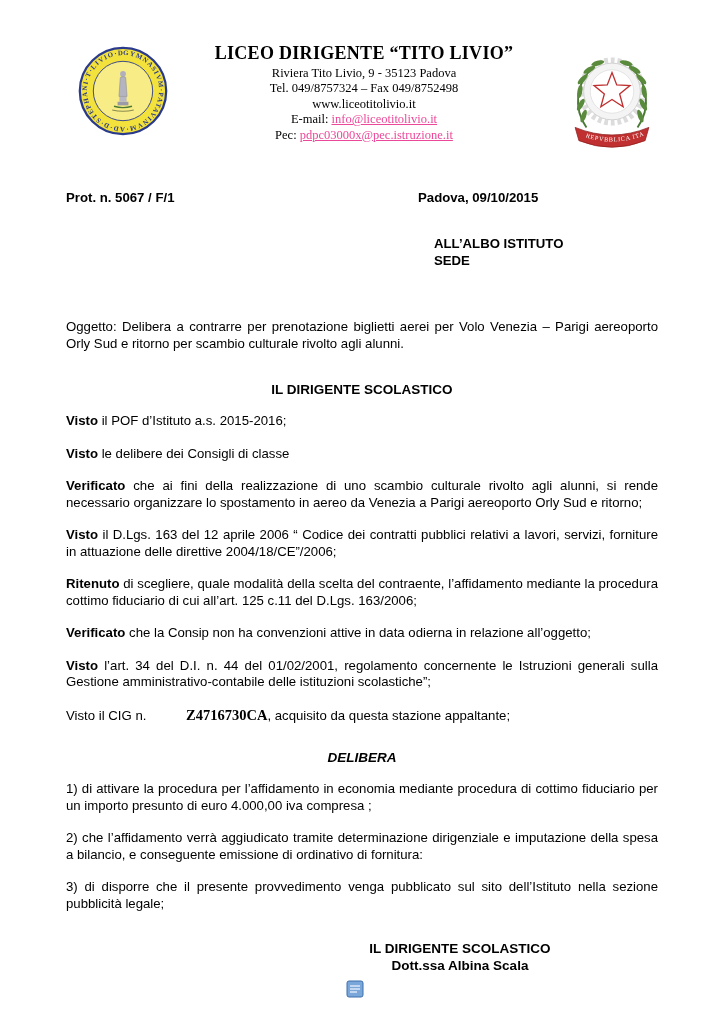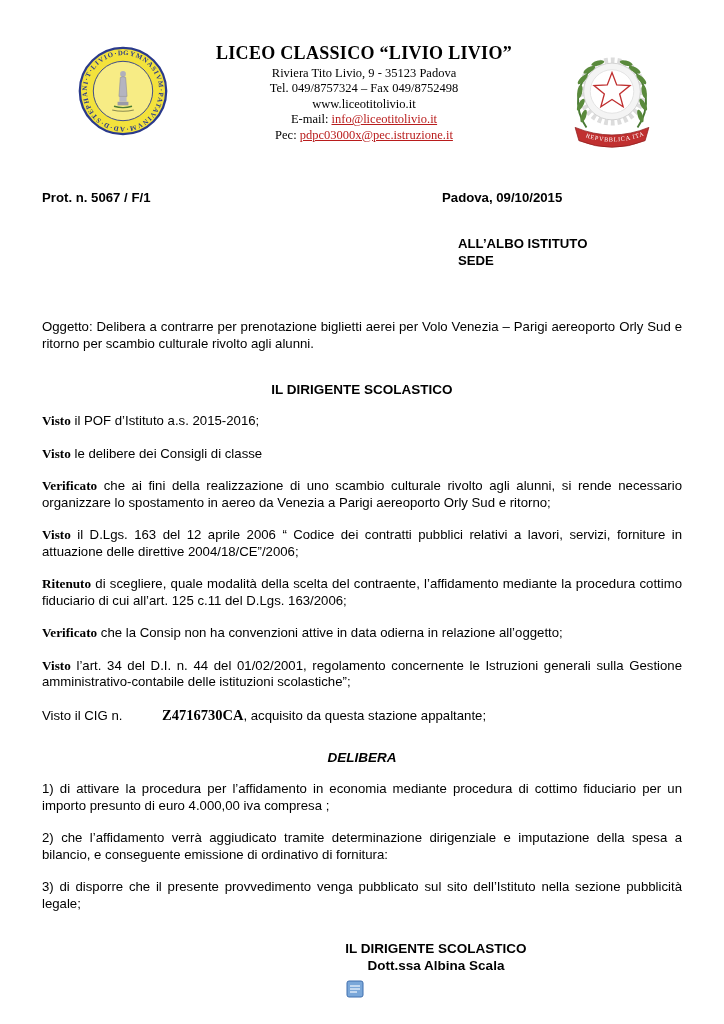--- a/index.html
+++ b/index.html
@@ -5,58 +5,58 @@
   html,body{margin:0;padding:0;background:#ffffff;}
   .page{
     position:relative;
     width:724px;height:1024px;
     margin:0 auto;
     background:#ffffff;
     color:#000;
     font-family:"Liberation Sans",sans-serif;
     overflow:hidden;
   }
-  .content{padding:0 42px;}
+  .content{padding:0 66px;}
   
   .letterhead{
     display:flex;align-items:flex-start;justify-content:space-between;
     padding:44px 60px 0 78px;
   }
   .head-center{
     flex:1;text-align:center;
     font-family:"Liberation Serif",serif;
     font-size:12.5px;line-height:15.5px;
     padding-top:2px;
   }
   .school-title{
     font-size:18px;font-weight:700;letter-spacing:.3px;
     margin-bottom:4px;white-space:nowrap;
   }
-  .doclink{color:#b91c1c;text-decoration:underline;cursor:pointer;}
+  .doclink{color:#ec4899;text-decoration:underline;cursor:pointer;}
   .seal-wrap{width:90px;flex:0 0 auto;}
   .emblem-wrap{width:104px;flex:0 0 auto;margin-top:2px;}
   
   .meta-row{display:flex;margin-top:32px;font-size:13.2px;font-weight:700;}
   .meta-left{flex:1;}
   .meta-right{width:240px;}
   .recipient{margin-top:30px;line-height:17px;margin-left:16px;}
   
   .subject{
     margin-top:50px;font-weight:400;text-align:justify;
     font-size:13.2px;line-height:16.5px;
   }
   .center-heading{
     text-align:center;font-weight:700;font-size:13.5px;
     margin:30px 0 0 0;
   }
   .para{
     margin-top:16px;text-align:justify;
     font-size:13.2px;line-height:16.5px;
   }
-  .lead{font-weight:700;font-family:Liberation Serif, serif;}
+  .lead{font-weight:700;}
   .cig-number{font-family:"Liberation Serif",serif;font-weight:700;font-size:14.5px;margin-left:36px;}
   .delibera{margin-top:26px;font-style:italic;}
   .signature{
     margin:28px 0 0 234px;width:320px;text-align:center;
     font-weight:700;font-size:13.5px;line-height:17px;
   }
   .footer-mark{
     position:absolute;left:346px;top:980px;width:18px;height:18px;
   }
   svg text{user-select:none;}
@@ -84,21 +84,21 @@
           <rect x="46" y="58" width="8" height="6" fill="#b8b8c4"></rect>
           <circle cx="50" cy="33" r="3.2" fill="#b0b0bc"></circle>
           <path d="M47 37 Q50 35 53 37 L54.5 58 L45.5 58 Z" fill="#b4b4c0" stroke="#8a8a98" stroke-width="0.6"></path>
           <path d="M40 69 Q50 72 60 69" stroke="#4a7a34" stroke-width="1.6" fill="none"></path>
           <path d="M38 73 Q50 76 62 73" stroke="#8a8a50" stroke-width="1.2" fill="none"></path>
         </g>
       </svg>
     </div>
 
     <div class="head-center">
-      <div class="school-title">LICEO CLASSICO “LIVIO LIVIO”</div>
+      <div class="school-title">LICEO DIRIGENTE “TITO LIVIO”</div>
       <div>Riviera Tito Livio, 9 - 35123 Padova</div>
       <div>Tel. 049/8757324 – Fax 049/8752498</div>
       <div>www.liceotitolivio.it</div>
       <div>
         <span>E-mail:</span>
         <a class="doclink">info@liceotitolivio.it</a>
       </div>
       <div>
         <span>Pec:</span>
         <a class="doclink">pdpc03000x@pec.istruzione.it</a>

